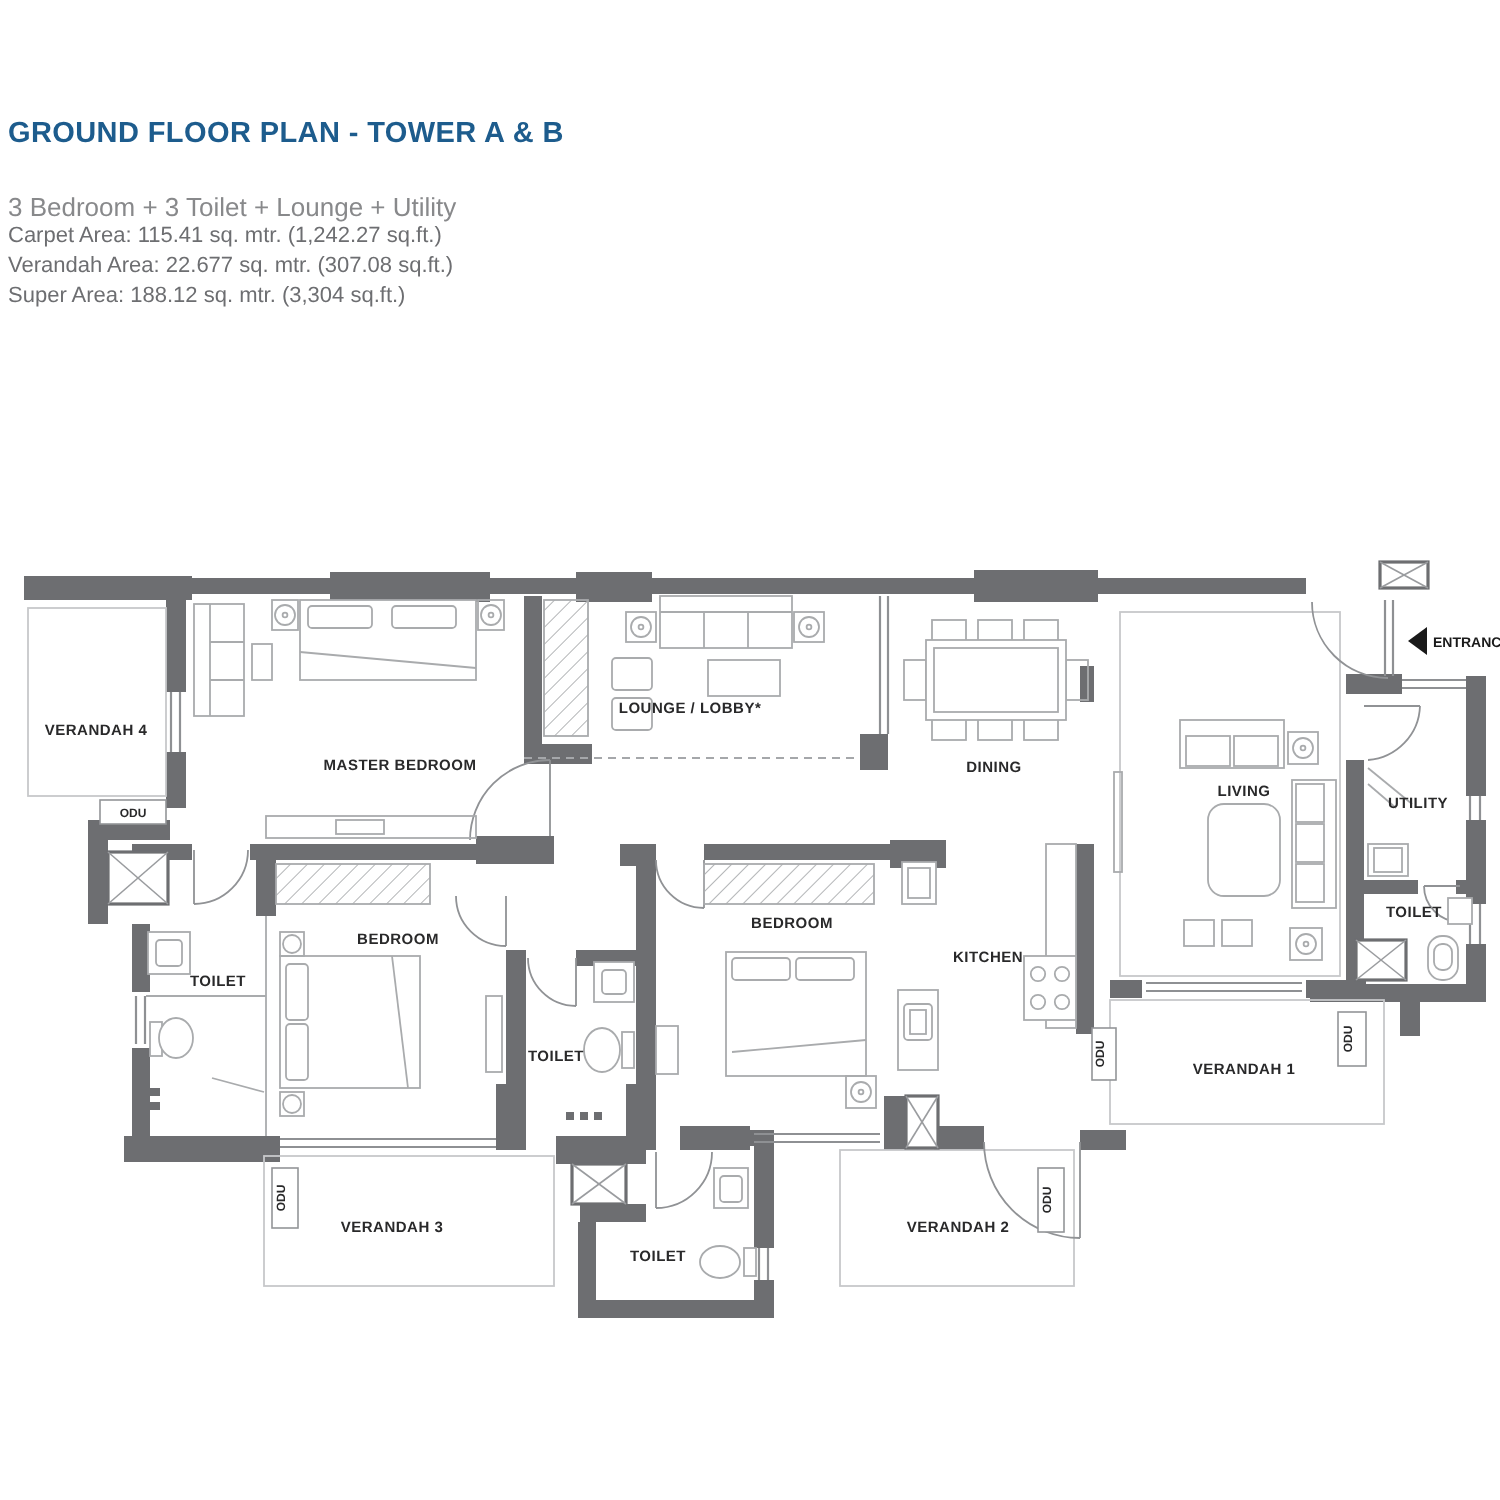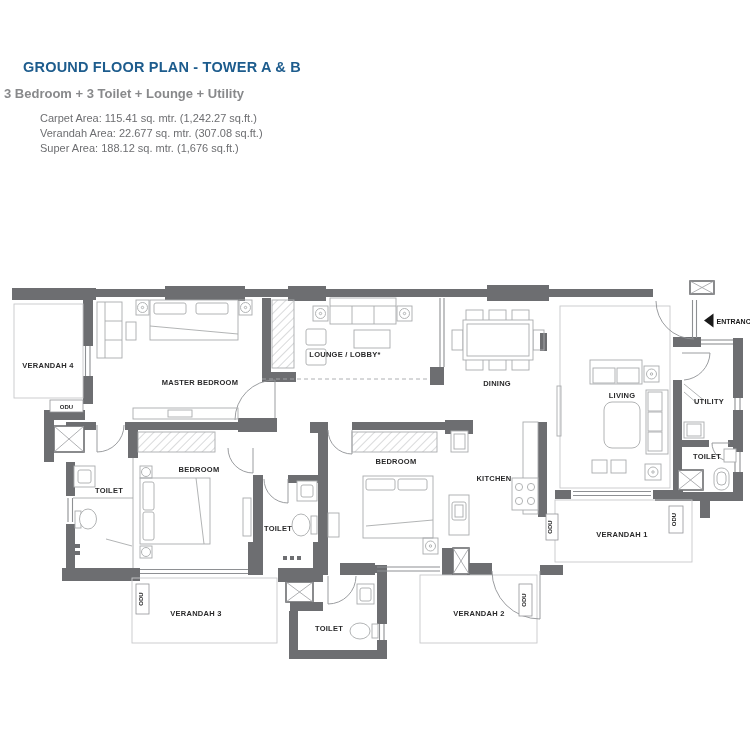--- a/index.html
+++ b/index.html
@@ -1,20 +1,20 @@
 <!DOCTYPE html>
 <html><head>
 <meta charset="utf-8">
 <style>
   html,body{margin:0;padding:0;background:#fff;}
   #page{position:relative;width:750px;height:750px;background:#ffffff;overflow:hidden;
         font-family:"Liberation Sans",sans-serif;}
-  .title{position:absolute;left:4px;top:59px;font-size:14.5px;font-weight:bold;color:#1d5c8d;letter-spacing:.2px;margin-left:19px;}
-  .subtitle{position:absolute;left:4px;top:86px;font-size:13px;font-weight:700;color:#88898b;}
-  .areas{position:absolute;left:4px;top:111px;font-size:11px;line-height:15px;color:#6d6e71;margin-left:36px;}
+  .title{position:absolute;left:4px;top:59px;font-size:14.5px;font-weight:bold;color:#1d5c8d;letter-spacing:.2px;}
+  .subtitle{position:absolute;left:4px;top:96px;font-size:13px;font-weight:400;color:#88898b;}
+  .areas{position:absolute;left:4px;top:111px;font-size:11px;line-height:15px;color:#6d6e71;}
   svg{position:absolute;left:0;top:280px;}
   .w{fill:#6d6e71;stroke:none;}
   .win{stroke:#8e9093;stroke-width:1.1;fill:none;}
   .f{fill:none;stroke:#a9abad;stroke-width:0.9;}
   .ff{fill:#ffffff;stroke:#a9abad;stroke-width:0.9;}
   .lt{fill:none;stroke:#c7c8ca;stroke-width:0.9;}
   .door{fill:none;stroke:#909295;stroke-width:0.9;}
   .dash{fill:none;stroke:#a5a7aa;stroke-width:0.9;stroke-dasharray:4 3;}
   .shaftbox{fill:#ffffff;stroke:#6d6e71;stroke-width:1.6;}
   .sx{stroke:#9a9c9f;stroke-width:0.8;}
@@ -26,21 +26,21 @@
 </head>
 <body>
 
 <div id="page">
 
   <div class="title">GROUND FLOOR PLAN - TOWER A &amp; B</div>
   <div class="subtitle">3 Bedroom + 3 Toilet + Lounge + Utility</div>
   <div class="areas">
     <div>Carpet Area: 115.41 sq. mtr. (1,242.27 sq.ft.)</div>
     <div>Verandah Area: 22.677 sq. mtr. (307.08 sq.ft.)</div>
-    <div>Super Area: 188.12 sq. mtr. (1,676 sq.ft.)</div>
+    <div>Super Area: 188.12 sq. mtr. (3,304 sq.ft.)</div>
   </div>
 
   <svg width="750" height="400" viewBox="0 0 750 400">
     <defs>
       <pattern id="hatch" width="6" height="6" patternUnits="userSpaceOnUse" patternTransform="rotate(45)">
         <line x1="0" y1="0" x2="0" y2="6" stroke="#b3b5b7" stroke-width="1"></line>
       </pattern>
     </defs>
 
     <g>

